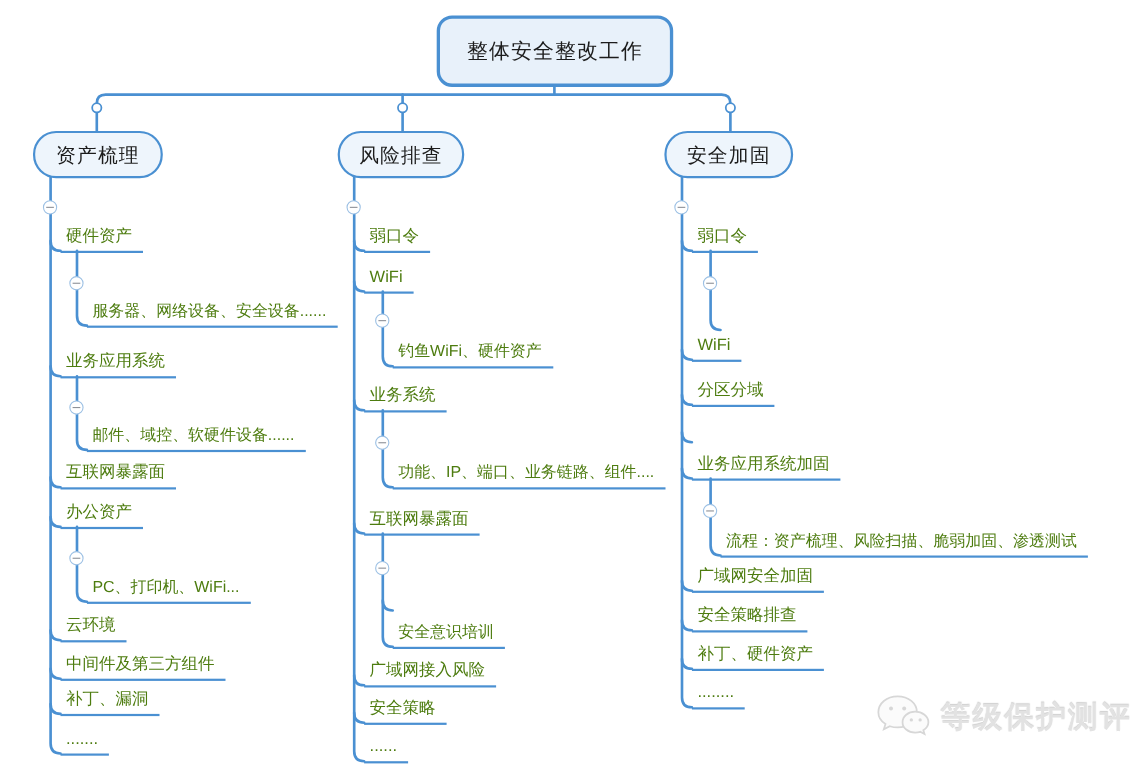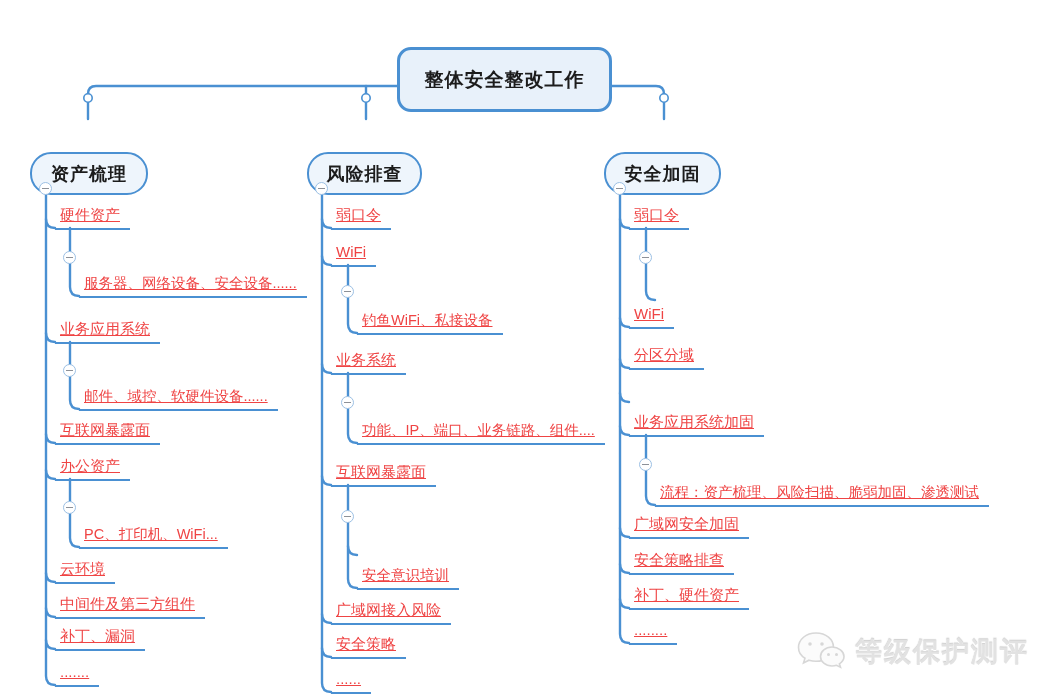--- a/index.html
+++ b/index.html
@@ -11,33 +11,33 @@
   }
   html,body{margin:0;padding:0;background:#ffffff;}
   #canvas{
     position:relative;width:1044px;height:700px;background:#fff;overflow:hidden;
     font-family:"Liberation Sans","DejaVu Sans",sans-serif;color:var(--text);
   }
   svg.wires{position:absolute;left:0;top:0;pointer-events:none;}
   .node{
     position:absolute;display:flex;align-items:center;justify-content:center;
     background:var(--node-fill);border:2.5px solid var(--line);
-    font-weight:bold;color:#1c1c1c;box-sizing:border-box;white-space:nowrap;margin-top:33px;
+    font-weight:normal;color:#1c1c1c;box-sizing:border-box;white-space:nowrap;
   }
   .root-node{
     left:397px;top:14px;width:215px;height:65px;border-radius:14px;
     border-width:3px;background:var(--root-fill);font-size:19px;letter-spacing:1px;
   }
   .branch-node{top:119px;height:43px;border-radius:21px;font-size:18px;letter-spacing:1px;}
   #branch-node-0{left:30px;width:118px;}
   #branch-node-1{left:307px;width:115px;}
   #branch-node-2{left:604px;width:117px;}
   .topic{
     position:absolute;white-space:nowrap;font-size:15px;line-height:20px;
-    padding:0 10px 3px 5px;border-bottom:2.2px solid var(--line);color:#ef4444;text-decoration:underline;
+    padding:0 10px 3px 5px;border-bottom:2.2px solid var(--line);color:#4d7c0f;
   }
   .subtopic{font-size:14.5px;}
   .collapse{
     position:absolute;width:13px;height:13px;box-sizing:border-box;
     background:#fff;border:1.5px solid #9cc0e4;border-radius:50%;
   }
   .collapse::after{
     content:"";position:absolute;left:2px;right:2px;top:4.5px;height:1.6px;background:#8d9198;
   }
   .watermark{
@@ -125,21 +125,21 @@
   <div class="topic" style="left:55px;top:420px">互联网暴露面</div>
   <div class="topic" style="left:55px;top:456px">办公资产</div>
   <div class="topic subtopic" style="left:79px;top:524px">PC、打印机、WiFi...</div>
   <div class="topic" style="left:55px;top:559px">云环境</div>
   <div class="topic" style="left:55px;top:594px">中间件及第三方组件</div>
   <div class="topic" style="left:55px;top:626px">补丁、漏洞</div>
   <div class="topic" style="left:55px;top:662px">.......</div>
 
   <div class="topic" style="left:331px;top:205px">弱口令</div>
   <div class="topic" style="left:331px;top:242px">WiFi</div>
-  <div class="topic subtopic" style="left:357px;top:310px">钓鱼WiFi、私接设备</div>
+  <div class="topic subtopic" style="left:357px;top:310px">钓鱼WiFi、硬件资产</div>
   <div class="topic" style="left:331px;top:350px">业务系统</div>
   <div class="topic subtopic" style="left:357px;top:420px">功能、IP、端口、业务链路、组件....</div>
   <div class="topic" style="left:331px;top:462px">互联网暴露面</div>
   <div class="topic subtopic" style="left:357px;top:565px">安全意识培训</div>
   <div class="topic" style="left:331px;top:600px">广域网接入风险</div>
   <div class="topic" style="left:331px;top:634px">安全策略</div>
   <div class="topic" style="left:331px;top:669px">......</div>
 
   <div class="topic" style="left:629px;top:205px">弱口令</div>
   <div class="topic" style="left:629px;top:304px">WiFi</div>

